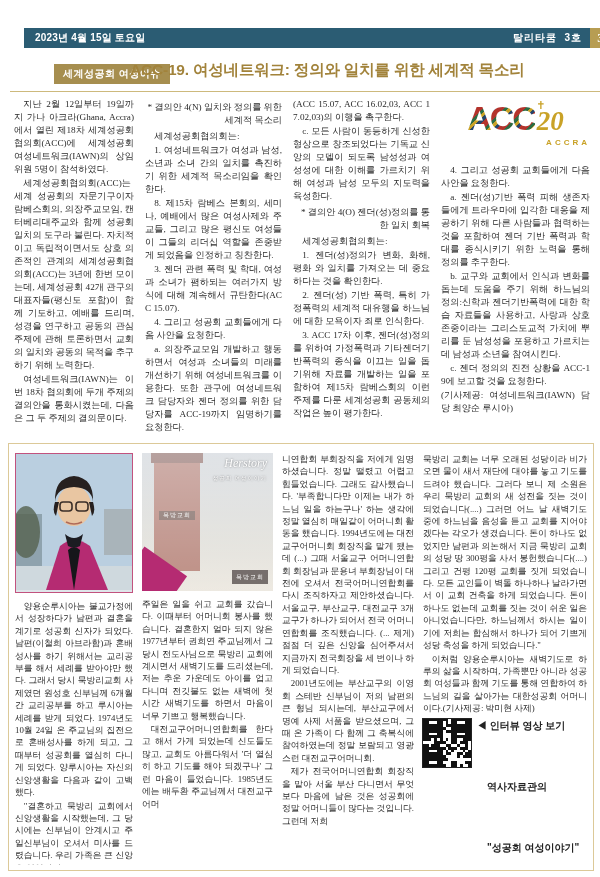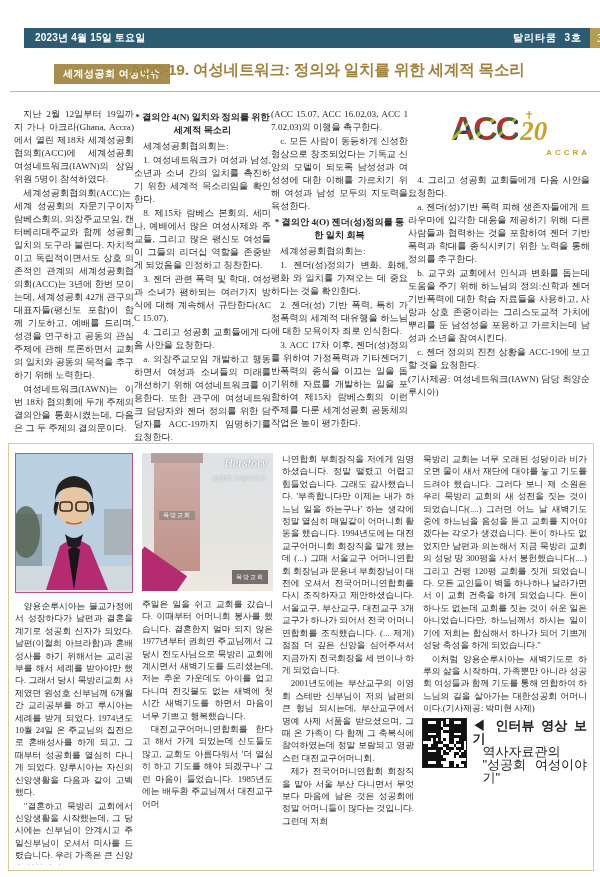--- a/index.html
+++ b/index.html
@@ -15,27 +15,27 @@
            align-items:center;justify-content:center;font-size:13px;font-weight:bold;
            font-family:"Liberation Serif",serif;}
   
   .badge{position:absolute;top:64px;left:14px;background:#a68e4f;color:#fff;
          font-family:"Liberation Sans",sans-serif;font-size:10px;font-weight:bold;
          padding:3px 9px;letter-spacing:.5px;margin-left:40px;}
   .headline{position:absolute;top:60px;left:130px;width:460px;font-family:"Liberation Sans",sans-serif;
             font-size:15.5px;font-weight:bold;color:#a2833b;letter-spacing:-.2px;}
   .rule-top{position:absolute;top:91px;left:10px;right:8px;height:1px;background:#cdb97c;}
   
-  .art1{position:absolute;top:108px;left:14px;width:576px;height:334px;display:grid;
-        grid-template-columns:120px 137px 137px 1fr;column-gap:0;overflow:hidden;}
+  .art1{position:absolute;top:98px;left:14px;width:576px;height:334px;display:grid;
+        grid-template-columns:120px 137px 137px 1fr;column-gap:11px;overflow:hidden;}
   .col{font-size:9.2px;line-height:13px;text-align:justify;word-break:break-all;}
   .col p{margin:0 0 1px 0;}
   p.pi{text-indent:1em;}
   p.pn{text-indent:0;}
-  p.pc{text-align:center;font-weight:bold;text-indent:0;margin:3px 0 3px 0;}
+  p.pc{text-align:right;font-weight:normal;text-indent:0;margin:3px 0 3px 0;}
   
   .logo{position:relative;text-align:center;margin:0 0 8px 0;height:58px;}
   .logo .acc{font-family:"Liberation Sans",sans-serif;font-weight:900;font-size:34px;line-height:40px;
              letter-spacing:-2px;
              background:repeating-linear-gradient(135deg,#b3332c 0 3px,#2e6b43 3px 6px,#c9a227 6px 9px,#27456b 9px 12px,#b3332c 12px 15px);
              -webkit-background-clip:text;background-clip:text;color:transparent;}
   .logo .n18{font-family:"Liberation Serif",serif;font-style:italic;font-weight:bold;
              font-size:27px;color:#c9a227;margin-left:2px;}
   .logo .cross{position:absolute;top:1px;left:64%;font-size:11px;color:#c9a227;}
   .logo .accra{font-family:"Liberation Sans",sans-serif;font-size:8px;font-weight:bold;
@@ -67,23 +67,23 @@
   .ph-chip{position:absolute;bottom:7px;right:5px;background:rgba(40,30,30,.6);color:#fff;
            font-size:6px;padding:1px 4px;letter-spacing:1px;}
   .shoulder{position:absolute;bottom:-14px;left:-16px;width:52px;height:48px;background:#b52b72;
             transform:rotate(35deg);}
   
   .qr-row{display:flex;gap:6px;margin-top:4px;align-items:flex-start;}
   .qr{width:48px;height:48px;display:grid;grid-template-columns:repeat(17,1fr);
       grid-template-rows:repeat(17,1fr);background:#fff;outline:1px solid #222;}
   .qr i{display:block;}
   .qr i.b{background:#111;}
-  .qr-cap{font-family:"Liberation Sans",sans-serif;font-size:13px;line-height:13px;color:#222;}
+  .qr-cap{font-family:"Liberation Sans",sans-serif;font-size:10px;line-height:13px;color:#222;}
   .qr-cap .c1{font-weight:bold;}
-  .qr-cap .c2,.qr-cap .c3{padding-left:10px;font-weight:normal;}
+  .qr-cap .c2,.qr-cap .c3{padding-left:10px;font-weight:bold;margin-top:48px;}
 </style>
 </head>
 <body>
 
 <div class="page">
 
   <div class="topbar">
     <span class="date">2023년 4월 15일 토요일</span>
     <span class="paper">
       <span>탈리타쿰</span>&nbsp;&nbsp;<span>3호</span>

